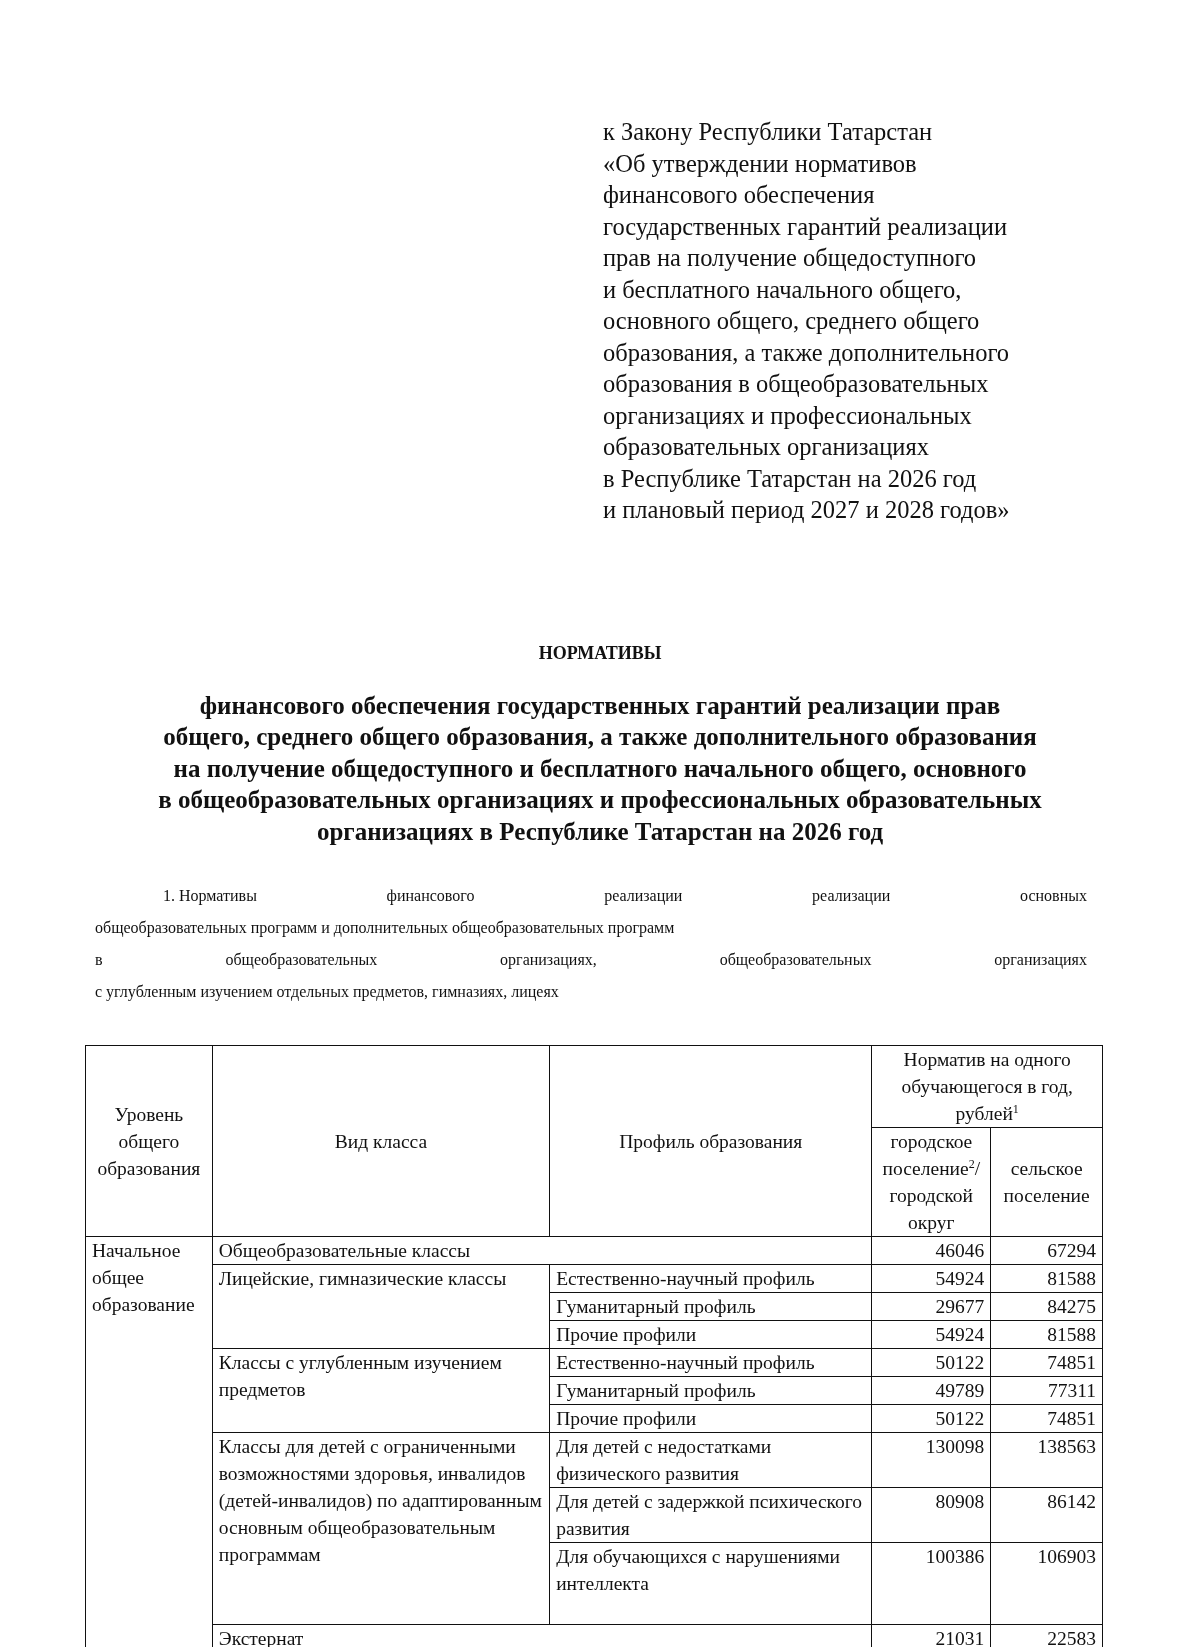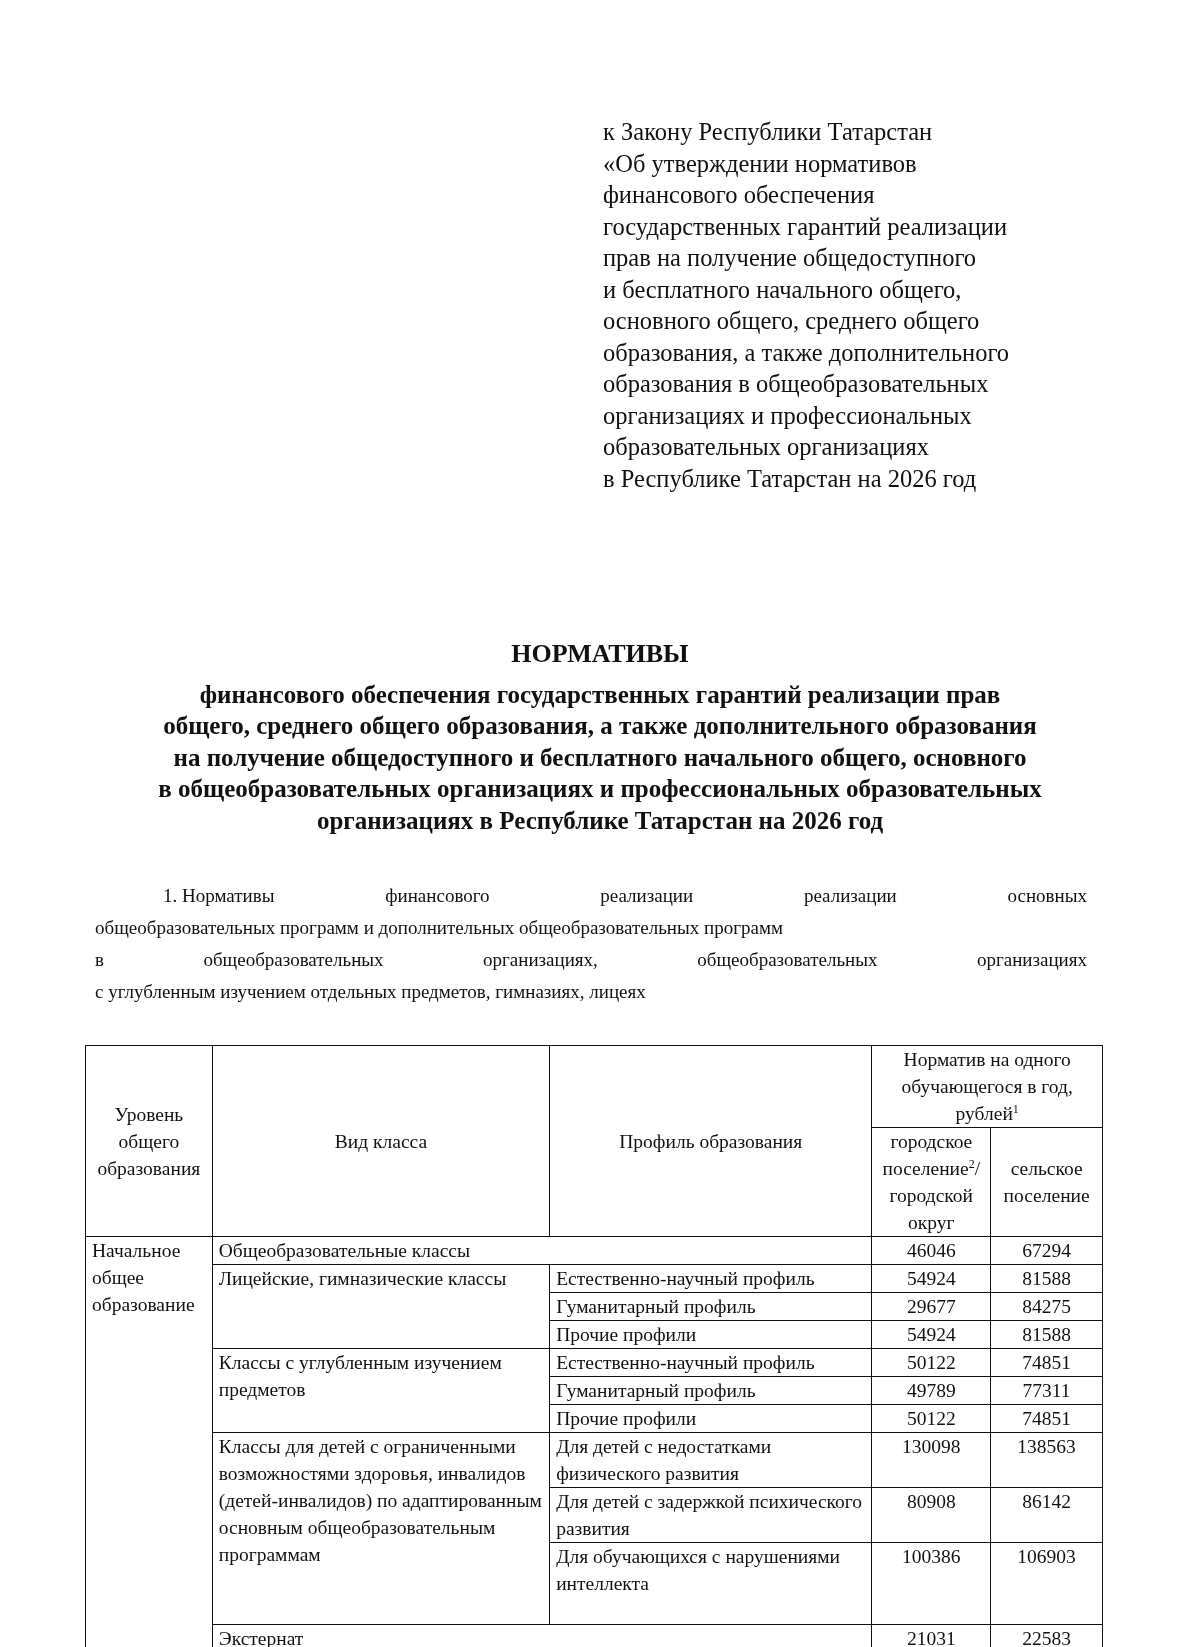--- a/index.html
+++ b/index.html
@@ -9,63 +9,64 @@
   }
   .appendix {
     position: absolute; left: 603px; top: 116px; width: 560px;
     font-size: 24.5px; line-height: 31.5px;
   }
   .appendix div { white-space: nowrap; }
   .title {
     position: absolute; left: 80px; top: 638px; width: 1040px; text-align: center;
     font-weight: bold; font-size: 25px; line-height: 31.5px;
   }
-  .title .main { font-size: 26px; margin-bottom: 9px; }
+  .title .main { font-size: 18px; margin-bottom: 20px; }
   .para {
     position: absolute; left: 95px; top: 880px; width: 992px;
-    font-size: 19px; line-height: 32px; text-align: justify;
+    font-size: 16px; line-height: 32px; text-align: justify;
   }
   .para .line { display: flex; justify-content: space-between; white-space: nowrap; }
   .para .line.last { justify-content: flex-start; }
   .para .indent { padding-left: 68px; }
 
   table.norms {
     position: absolute; left: 85px; top: 1045px; width: 1018px;
     border-collapse: collapse; font-size: 19.5px; line-height: 27px;
   }
   table.norms td, table.norms th {
     border: 1.6px solid #111; padding: 0 6px; vertical-align: top; font-weight: normal; margin-top: 31px;
   }
   table.norms th { text-align: center; vertical-align: middle; }
   .c1 { width: 118px; }
   .c2 { width: 314px; }
   .c3 { width: 300px; }
   .c4 { width: 104px; }
   .c5 { width: 104px; }
-  td.num { text-align: center; font-family: Liberation Serif, serif; }
+  td.num { text-align: right; font-family: Liberation Serif, serif; }
   td.lvl { border-bottom: 1.6px solid #111; }
   sup { font-size: 12px; line-height: 0; }
   .hdr-h1 { height: 80px; }
 </style>
 </head>
 <body>
 
 <div class="appendix">
   <div>к Закону Республики Татарстан</div>
   <div>«Об утверждении нормативов</div>
   <div>финансового обеспечения</div>
   <div>государственных гарантий реализации</div>
   <div>прав на получение общедоступного</div>
   <div>и бесплатного начального общего,</div>
   <div>основного общего, среднего общего</div>
   <div>образования, а также дополнительного</div>
   <div>образования в общеобразовательных</div>
   <div>организациях и профессиональных</div>
   <div>образовательных организациях</div>
   <div>в Республике Татарстан на 2026 год</div>
+  <div>и плановый период 2027 и 2028 годов»</div>
 </div>
 
 <div class="title">
   <div class="main">НОРМАТИВЫ</div>
   <div>финансового обеспечения государственных гарантий реализации прав</div>
   <div>общего, среднего общего образования, а также дополнительного образования</div>
   <div>на получение общедоступного и бесплатного начального общего, основного</div>
   <div>в общеобразовательных организациях и профессиональных образовательных</div>
   <div>организациях в Республике Татарстан на 2026 год</div>
 </div>

